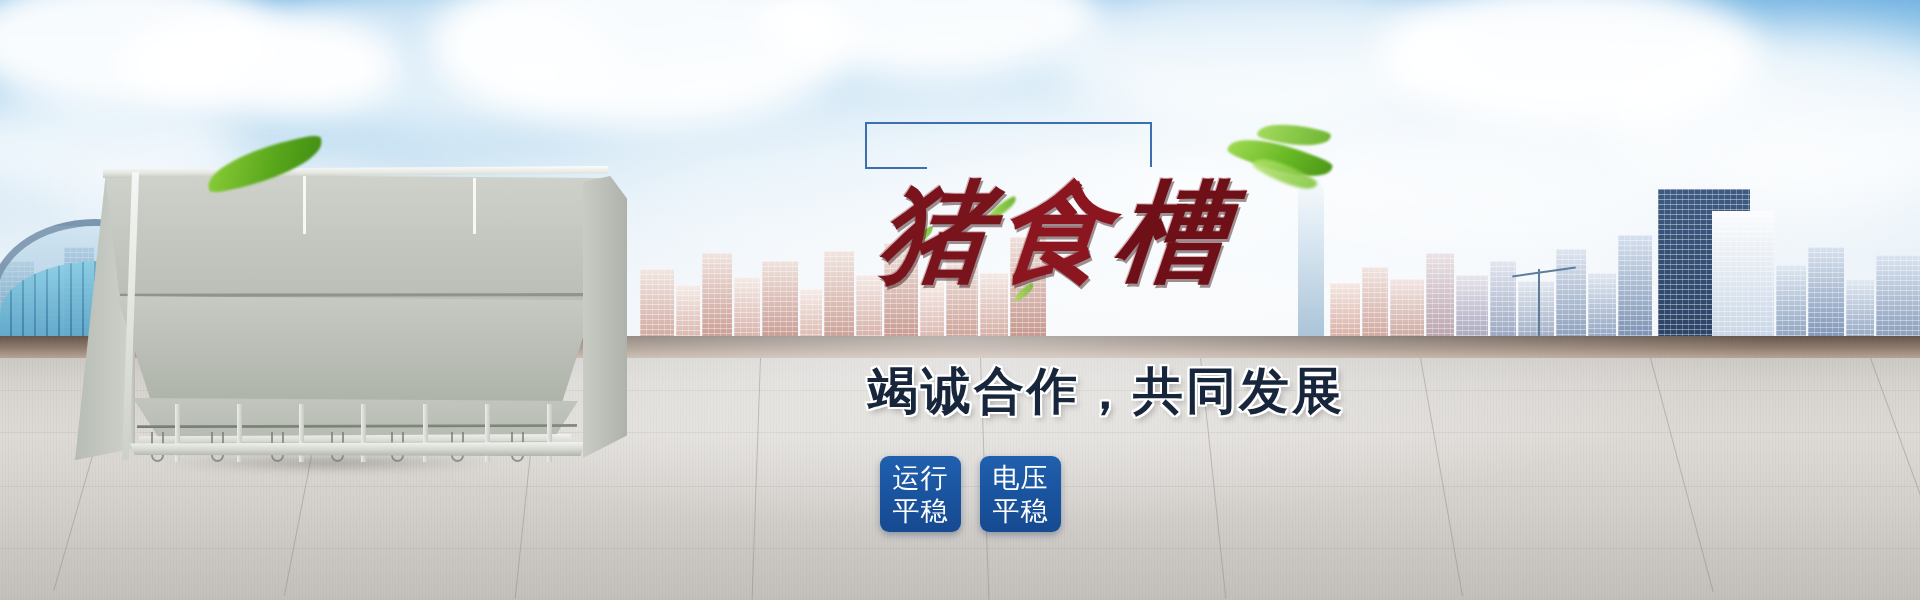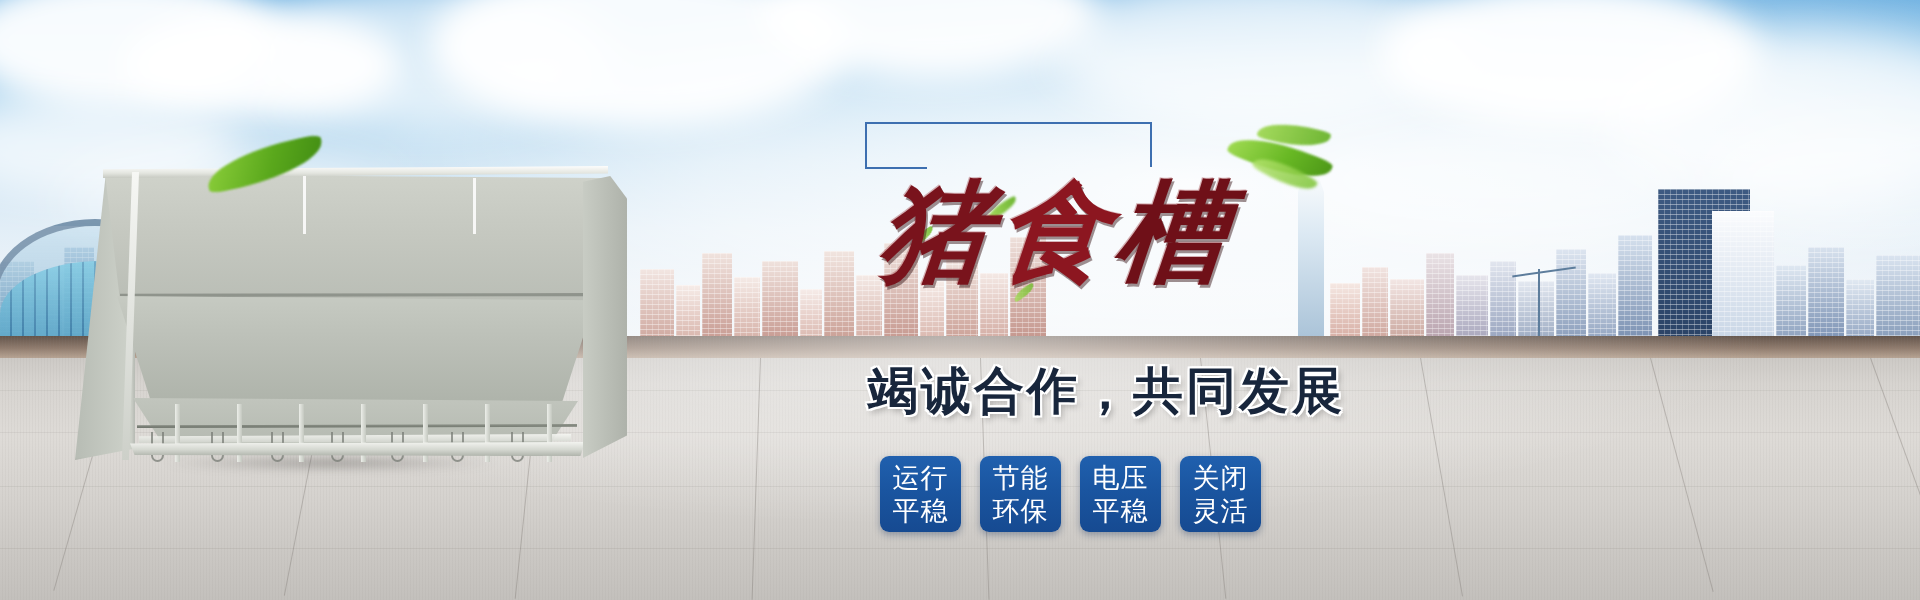--- a/index.html
+++ b/index.html
@@ -385,26 +385,18 @@
   </div>
 
   <div class="subtitle">竭诚合作，共同发展</div>
 
   <div class="badges">
     <div class="badge">
       <span>运行</span>
       <span>平稳</span>
     </div>
     <div class="badge">
-      <span>节能</span>
-      <span>环保</span>
-    </div>
-    <div class="badge">
       <span>电压</span>
       <span>平稳</span>
     </div>
-    <div class="badge">
-      <span>关闭</span>
-      <span>灵活</span>
-    </div>
   </div>
 
 </div>
 
 </body></html>

